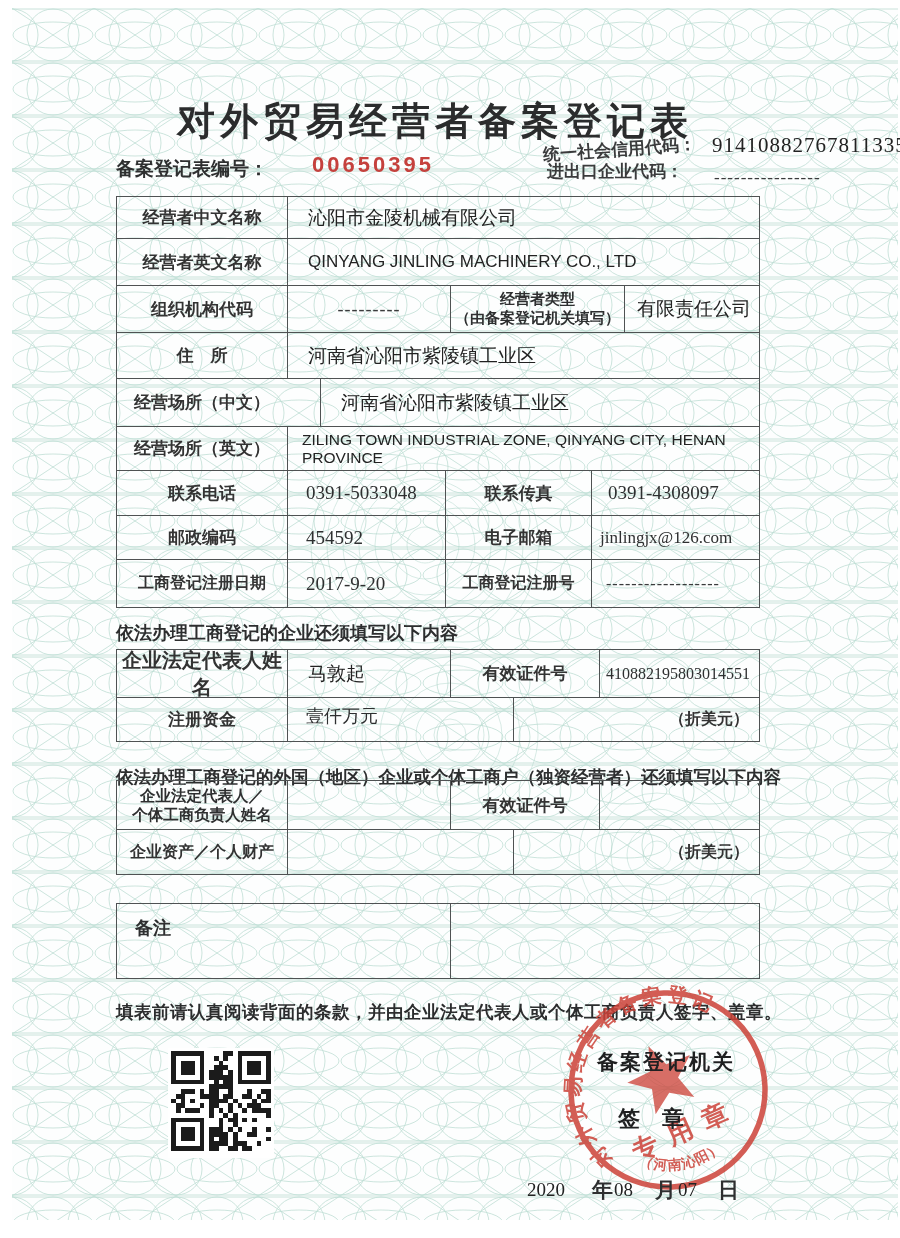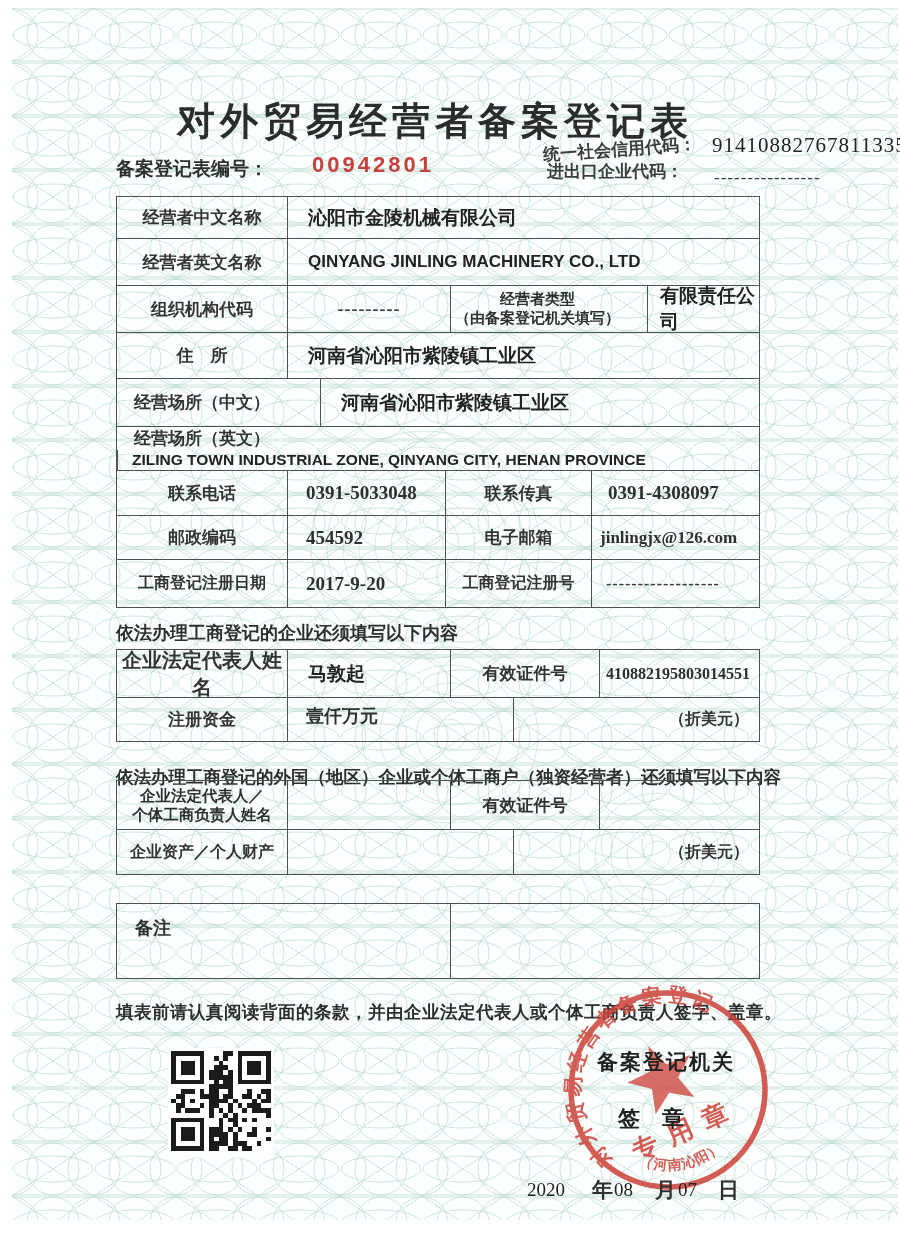--- a/index.html
+++ b/index.html
@@ -24,21 +24,21 @@
   .credit-label{left:543px;top:138px;transform:rotate(-4deg);}
   .credit-value{left:712px;top:133px;font-size:21px;letter-spacing:1px;color:#222;}
   .ie-label{left:547px;top:160px;}
   .ie-dashes{left:714px;top:168px;font-size:17px;letter-spacing:1px;color:#3a3b3c;}
   .formno-label{left:116px;top:156px;font-size:19px;font-weight:700;}
   .formno-value{left:312px;top:152px;font-size:22px;letter-spacing:3px;color:var(--red);font-weight:600;}
 
   .tbl{position:absolute;left:116px;width:644px;border:1.6px solid var(--bd);background:transparent;}
   .row{display:flex;border-top:1.4px solid var(--bd);}
   .row:first-child{border-top:none;}
-  .cell{border-left:1.4px solid var(--bd);display:flex;align-items:center;min-width:0;font-weight:bold;}
+  .cell{border-left:1.4px solid var(--bd);display:flex;align-items:center;min-width:0;}
   .cell:first-child{border-left:none;}
   .c-label{justify-content:center;text-align:center;font-size:17px;font-weight:600;color:#333;}
   .c-value{padding-left:20px;font-size:19px;color:#222;}
   .small2{flex-direction:column;justify-content:center;font-size:15px;font-weight:600;line-height:1.25;text-align:center;}
   .en{font-family:"Liberation Sans",sans-serif;font-size:17px;}
   .num{font-family:"Liberation Serif",serif;font-size:19px;}
   .sec-head{left:116px;font-size:18px;font-weight:700;color:#2d2e2f;white-space:nowrap;}
   .dashes{font-family:"Liberation Serif",serif;color:#3a3b3c;letter-spacing:1px;}
   .usd{justify-content:flex-end;padding-right:10px;font-size:16px;font-weight:600;color:#333;}
   .remarks{position:absolute;left:116px;top:903px;width:644px;height:76px;border:1.6px solid var(--bd);}
@@ -97,49 +97,49 @@
     </g>
   </g>
 </svg>
 
 <div class="abs doc-title">对外贸易经营者备案登记表</div>
 <div class="abs hdr-lbl credit-label">统一社会信用代码：</div>
 <div class="abs serif credit-value">914108827678113353</div>
 <div class="abs hdr-lbl ie-label">进出口企业代码：</div>
 <div class="abs serif ie-dashes">----------------</div>
 <div class="abs formno-label">备案登记表编号：</div>
-<div class="abs formno-value">00942801</div>
+<div class="abs formno-value">00650395</div>
 
 <div class="tbl" style="top:196px;">
   <div class="row" style="height:41px;">
     <div class="cell c-label" style="width:170px;">经营者中文名称</div>
     <div class="cell c-value serif" style="flex:1;">沁阳市金陵机械有限公司</div>
   </div>
   <div class="row" style="height:47px;">
     <div class="cell c-label" style="width:170px;">经营者英文名称</div>
     <div class="cell c-value en" style="flex:1;">QINYANG JINLING MACHINERY CO., LTD</div>
   </div>
   <div class="row" style="height:47px;">
     <div class="cell c-label" style="width:170px;">组织机构代码</div>
     <div class="cell dashes" style="width:163px;justify-content:center;font-size:18px;">---------</div>
     <div class="cell small2" style="width:174px;">
       <span>经营者类型</span>
       <span>（由备案登记机关填写）</span>
     </div>
-    <div class="cell c-value serif" style="flex:1;padding-left:12px;margin-left:23px;">有限责任公司</div>
+    <div class="cell c-value serif" style="flex:1;padding-left:12px;">有限责任公司</div>
   </div>
   <div class="row" style="height:46px;">
     <div class="cell c-label" style="width:170px;">住　所</div>
     <div class="cell c-value serif" style="flex:1;">河南省沁阳市紫陵镇工业区</div>
   </div>
   <div class="row" style="height:48px;gap:33px;">
     <div class="cell c-label" style="width:170px;">经营场所（中文）</div>
     <div class="cell c-value serif" style="flex:1;">河南省沁阳市紫陵镇工业区</div>
   </div>
-  <div class="row" style="height:44px;flex-direction:column;">
+  <div class="row" style="height:44px;">
     <div class="cell c-label" style="width:170px;">经营场所（英文）</div>
     <div class="cell c-value en" style="flex:1;font-size:15.5px;padding-left:14px;">ZILING TOWN INDUSTRIAL ZONE, QINYANG CITY, HENAN PROVINCE</div>
   </div>
   <div class="row" style="height:45px;">
     <div class="cell c-label" style="width:170px;">联系电话</div>
     <div class="cell num" style="width:158px;padding-left:18px;">0391-5033048</div>
     <div class="cell c-label" style="width:146px;">联系传真</div>
     <div class="cell num" style="flex:1;padding-left:16px;">0391-4308097</div>
   </div>
   <div class="row" style="height:44px;">

